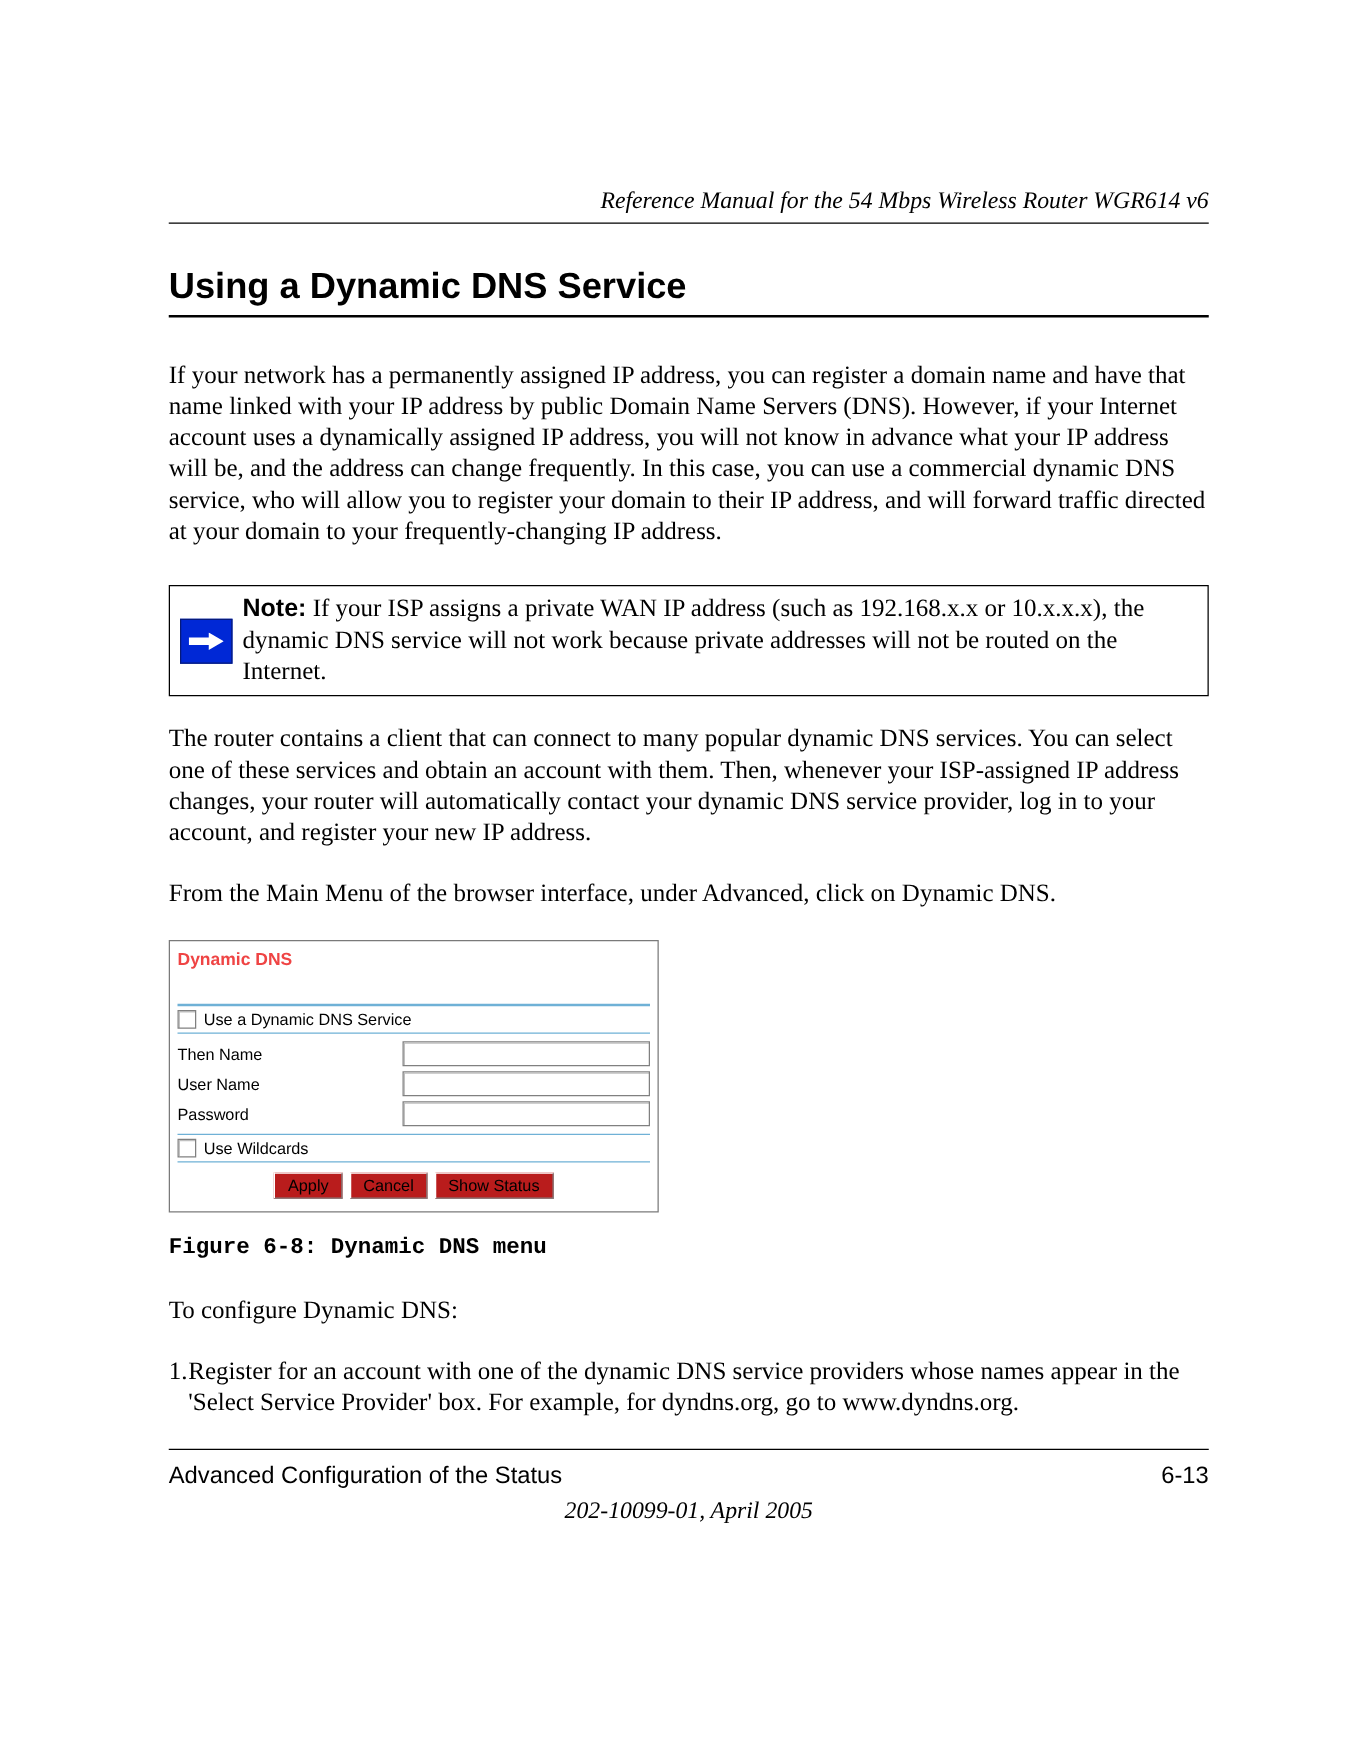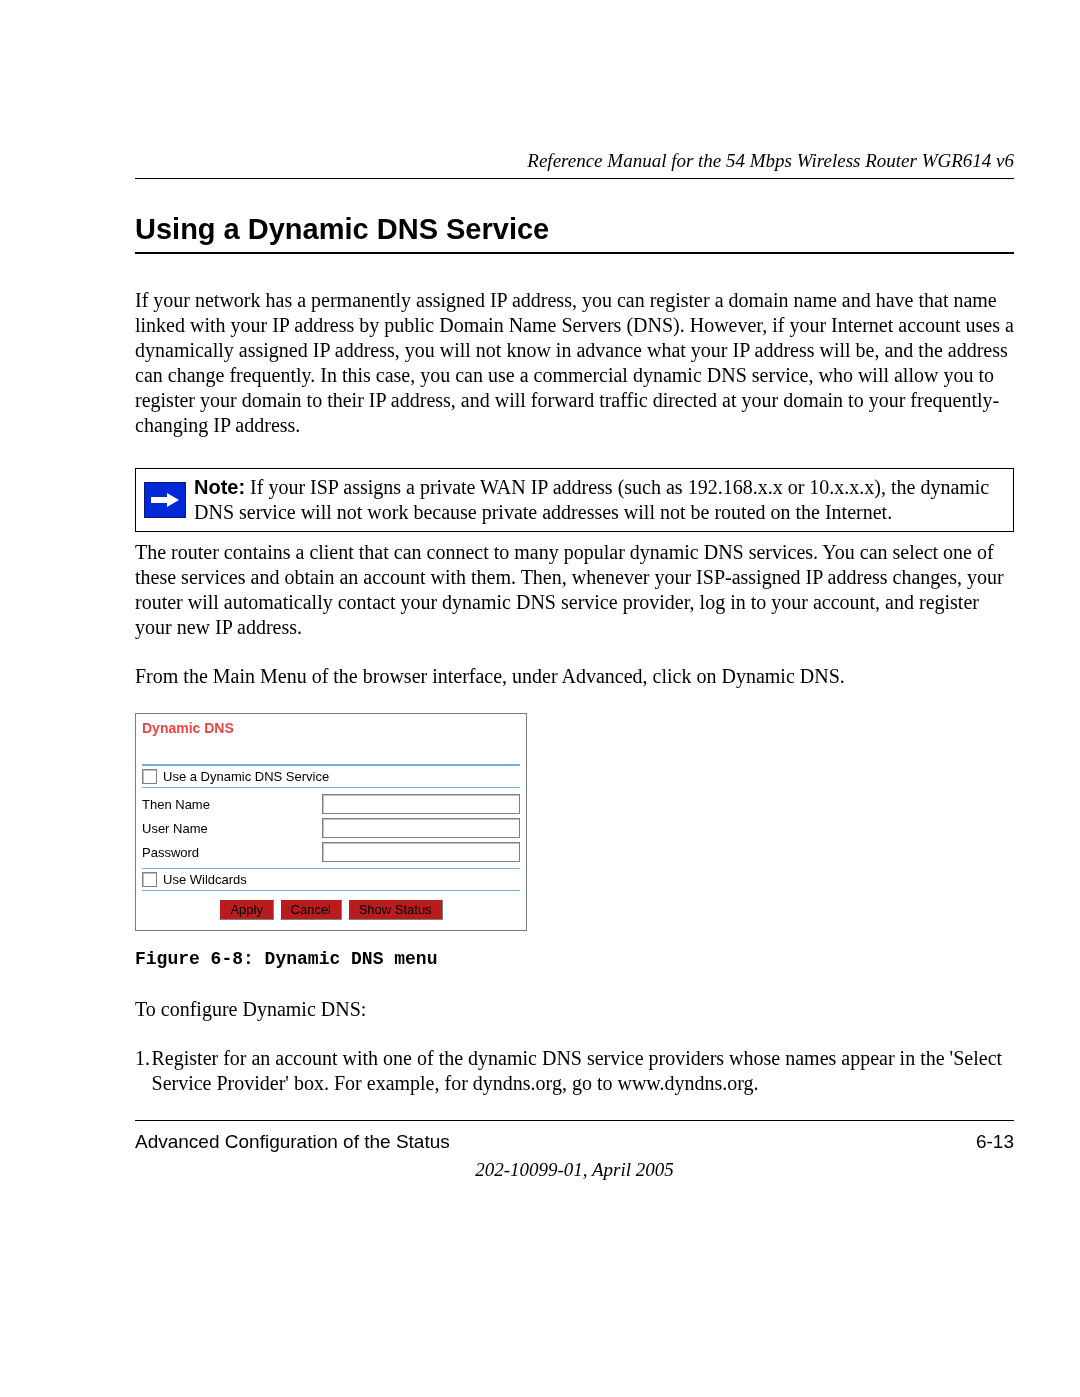--- a/index.html
+++ b/index.html
@@ -4,21 +4,21 @@
 <style>
   body {
     margin: 0;
     padding: 0;
     background: #fff;
     font-family: "Times New Roman", Times, serif;
     color: #000;
     width: 1080px;
   }
   .page {
-    padding: 150px 66px 60px 135px;
+    padding: 150px 113px 60px 135px;
   }
   .running-head {
     text-align: right;
     font-style: italic;
     font-size: 19px;
     margin-bottom: 6px;
   }
   .rule {
     border: none;
     border-top: 1.5px solid #000;
@@ -36,21 +36,21 @@
     margin: 0 0 34px 0;
   }
   .body-text {
     font-size: 20px;
     line-height: 1.25;
     margin: 0 0 24px 0;
   }
   .note-box {
     border: 1.5px solid #000;
     display: flex;
-    margin: 30px 0 8px 0;
+    margin: 30px 0 22px 0;
   }
   .note-icon-cell {
     width: 58px;
     display: flex;
     align-items: center;
     justify-content: center;
     padding: 6px 0;
   }
   .note-icon {
     width: 40px;

